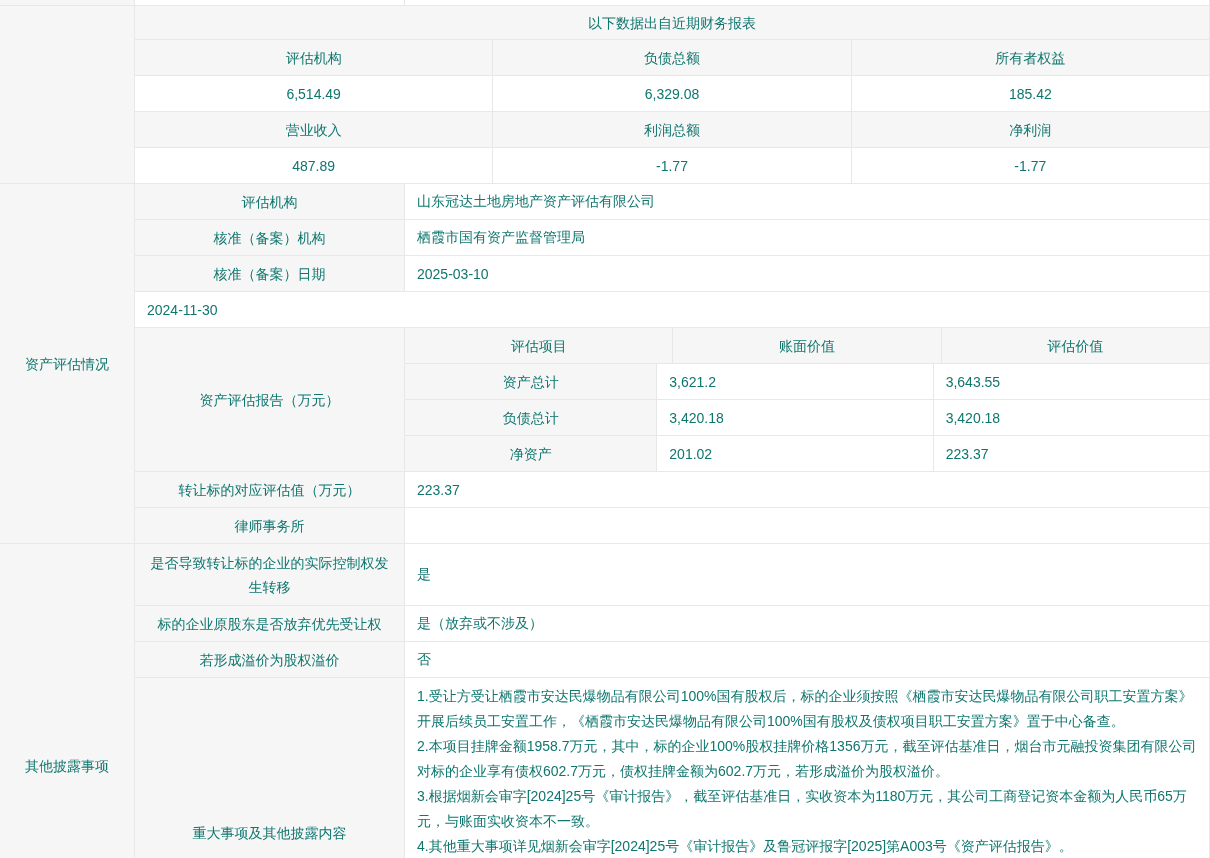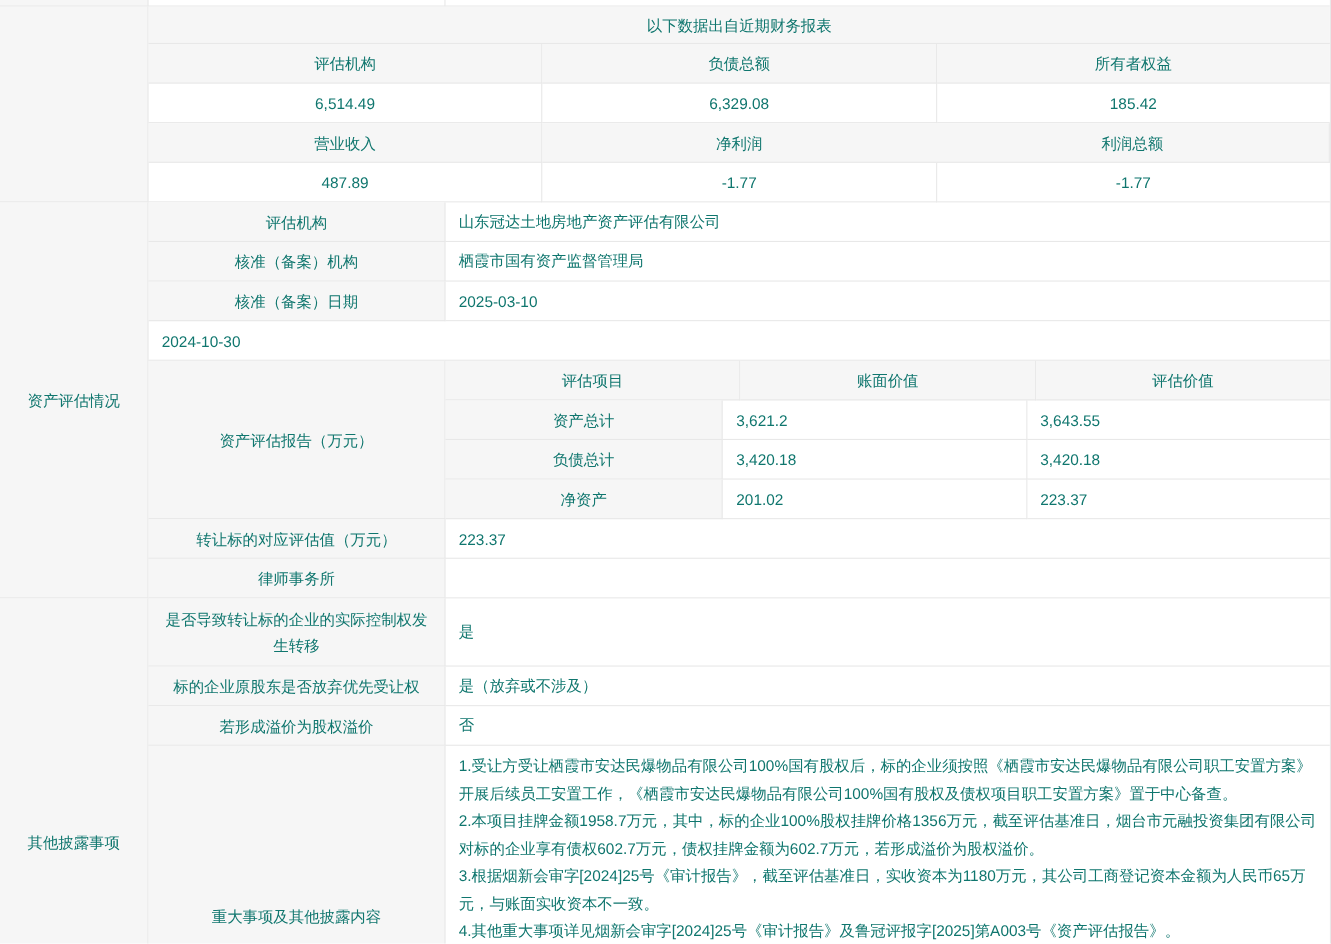--- a/index.html
+++ b/index.html
@@ -49,22 +49,22 @@
             <div class="flex1 grey br bb center">负债总额</div>
             <div class="flex1 grey bb center">所有者权益</div>
           </div>
           <div class="band h36">
             <div class="flex1 br bb center">6,514.49</div>
             <div class="flex1 br bb center">6,329.08</div>
             <div class="flex1 bb center">185.42</div>
           </div>
           <div class="band h36">
             <div class="flex1 grey br bb center">营业收入</div>
+            <div class="flex1 grey br bb center">利润总额</div>
             <div class="flex1 grey bb center">净利润</div>
-            <div class="flex1 grey br bb center">利润总额</div>
           </div>
           <div class="band h36">
             <div class="flex1 br bb center">487.89</div>
             <div class="flex1 br bb center">-1.77</div>
             <div class="flex1 bb center">-1.77</div>
           </div>
         </div>
       </div>
     </div>
   </div>
@@ -78,21 +78,21 @@
       </div>
       <div class="band h36">
         <div class="w-label grey br bb center">核准（备案）机构</div>
         <div class="flex1 bb vleft">栖霞市国有资产监督管理局</div>
       </div>
       <div class="band h36">
         <div class="w-label grey br bb center">核准（备案）日期</div>
         <div class="flex1 bb vleft">2025-03-10</div>
       </div>
       <div class="band h36">
-        <div class="flex1 bb vleft">2024-10-30</div>
+        <div class="flex1 bb vleft">2024-11-30</div>
       </div>
       <div class="band h144">
         <div class="w-label grey br bb center">资产评估报告（万元）</div>
         <div class="col">
           <div class="band h36">
             <div class="flex1 grey br bb center">评估项目</div>
             <div class="flex1 grey br bb center">账面价值</div>
             <div class="flex1 grey bb center">评估价值</div>
           </div>
           <div class="band h36">

